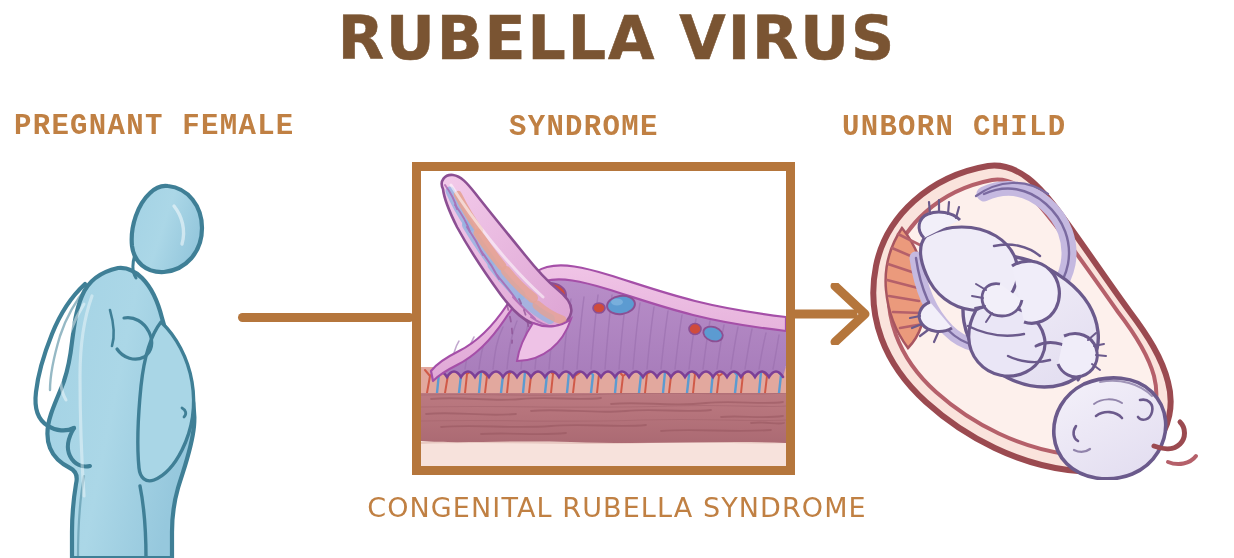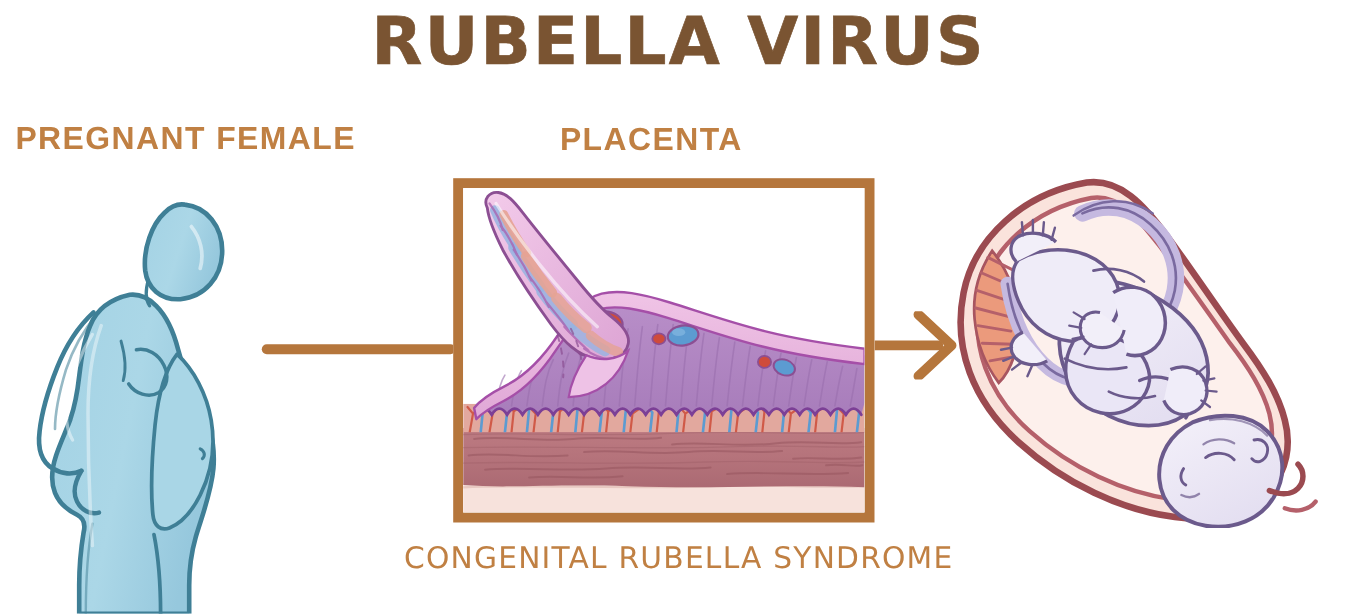--- a/index.html
+++ b/index.html
@@ -11,21 +11,21 @@
 
   
   .title{
     position:absolute;left:0;right:0;top:8px;text-align:center;
     font-family:"DejaVu Sans", sans-serif;
     font-size:60px;font-weight:700;letter-spacing:2.0px;
     color:#7a5432;line-height:1;
     -webkit-text-stroke:0.6px #7a5432;
   }
   .lbl{
-    position:absolute;font-family:Liberation Sans, sans-serif;
+    position:absolute;font-family:Liberation Mono, monospace;
     font-size:29px;font-weight:700;letter-spacing:1.3px;
     color:#c08043;line-height:1;white-space:nowrap;
   }
   .lbl-preg{left:14px;top:112px;}
   .lbl-plac{left:509px;top:113px;}
   .lbl-unb{left:842px;top:113px;}
   .caption{
     position:absolute;left:0;right:0;top:494px;text-align:center;
     font-family:"DejaVu Sans", sans-serif;
     font-size:27px;font-weight:400;letter-spacing:1.1px;
@@ -53,21 +53,22 @@
   .fetus{left:868px;top:150px;width:340px;height:330px;}
 </style>
 </head>
 <body>
 
 <div class="stage">
 
   <div class="title">RUBELLA VIRUS</div>
 
   <div class="lbl lbl-preg">PREGNANT FEMALE</div>
-  <div class="lbl lbl-plac">PLACENTA</div>
+  <div class="lbl lbl-plac">SYNDROME</div>
+  <div class="lbl lbl-unb">UNBORN CHILD</div>
 
   <div class="art female">
     <svg viewBox="0 0 215 382" width="215" height="382" xmlns="http://www.w3.org/2000/svg">
       <defs>
         <linearGradient id="bodyG" x1="0" y1="0" x2="1" y2="0.4">
           <stop offset="0" stop-color="#a3d2e4"></stop>
           <stop offset="0.55" stop-color="#abd7e7"></stop>
           <stop offset="1" stop-color="#96c8dd"></stop>
         </linearGradient>
       </defs>

